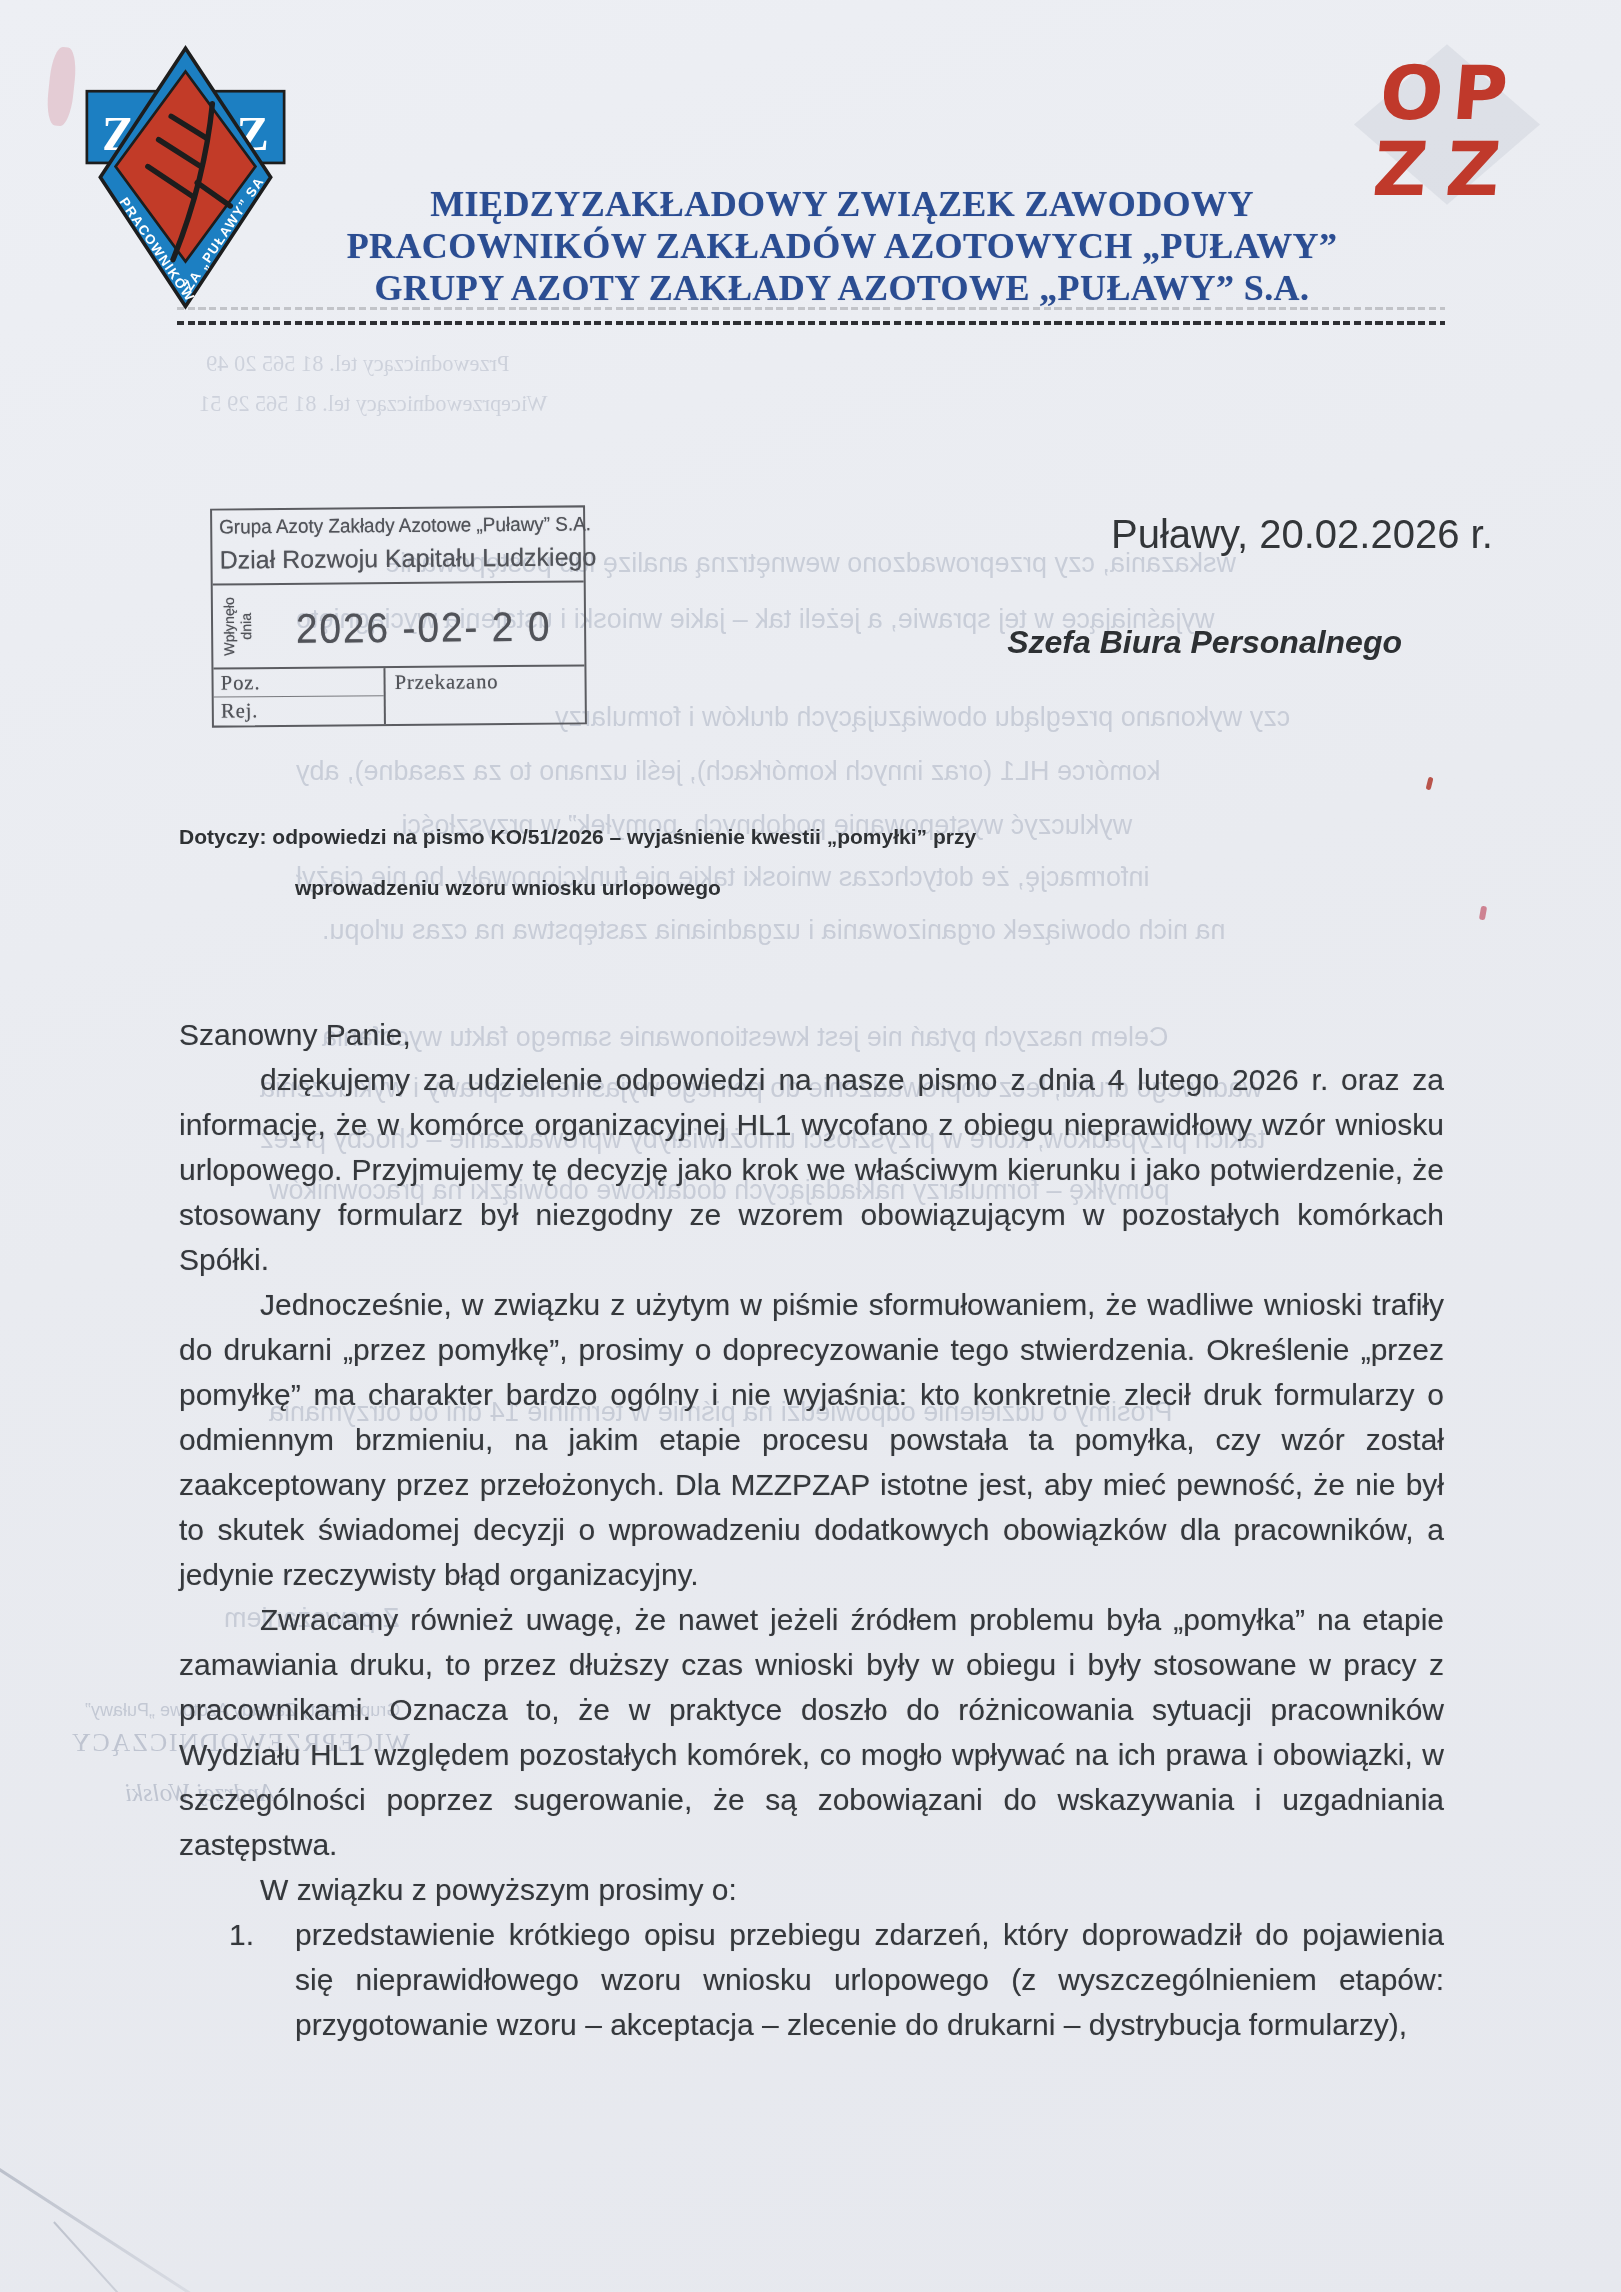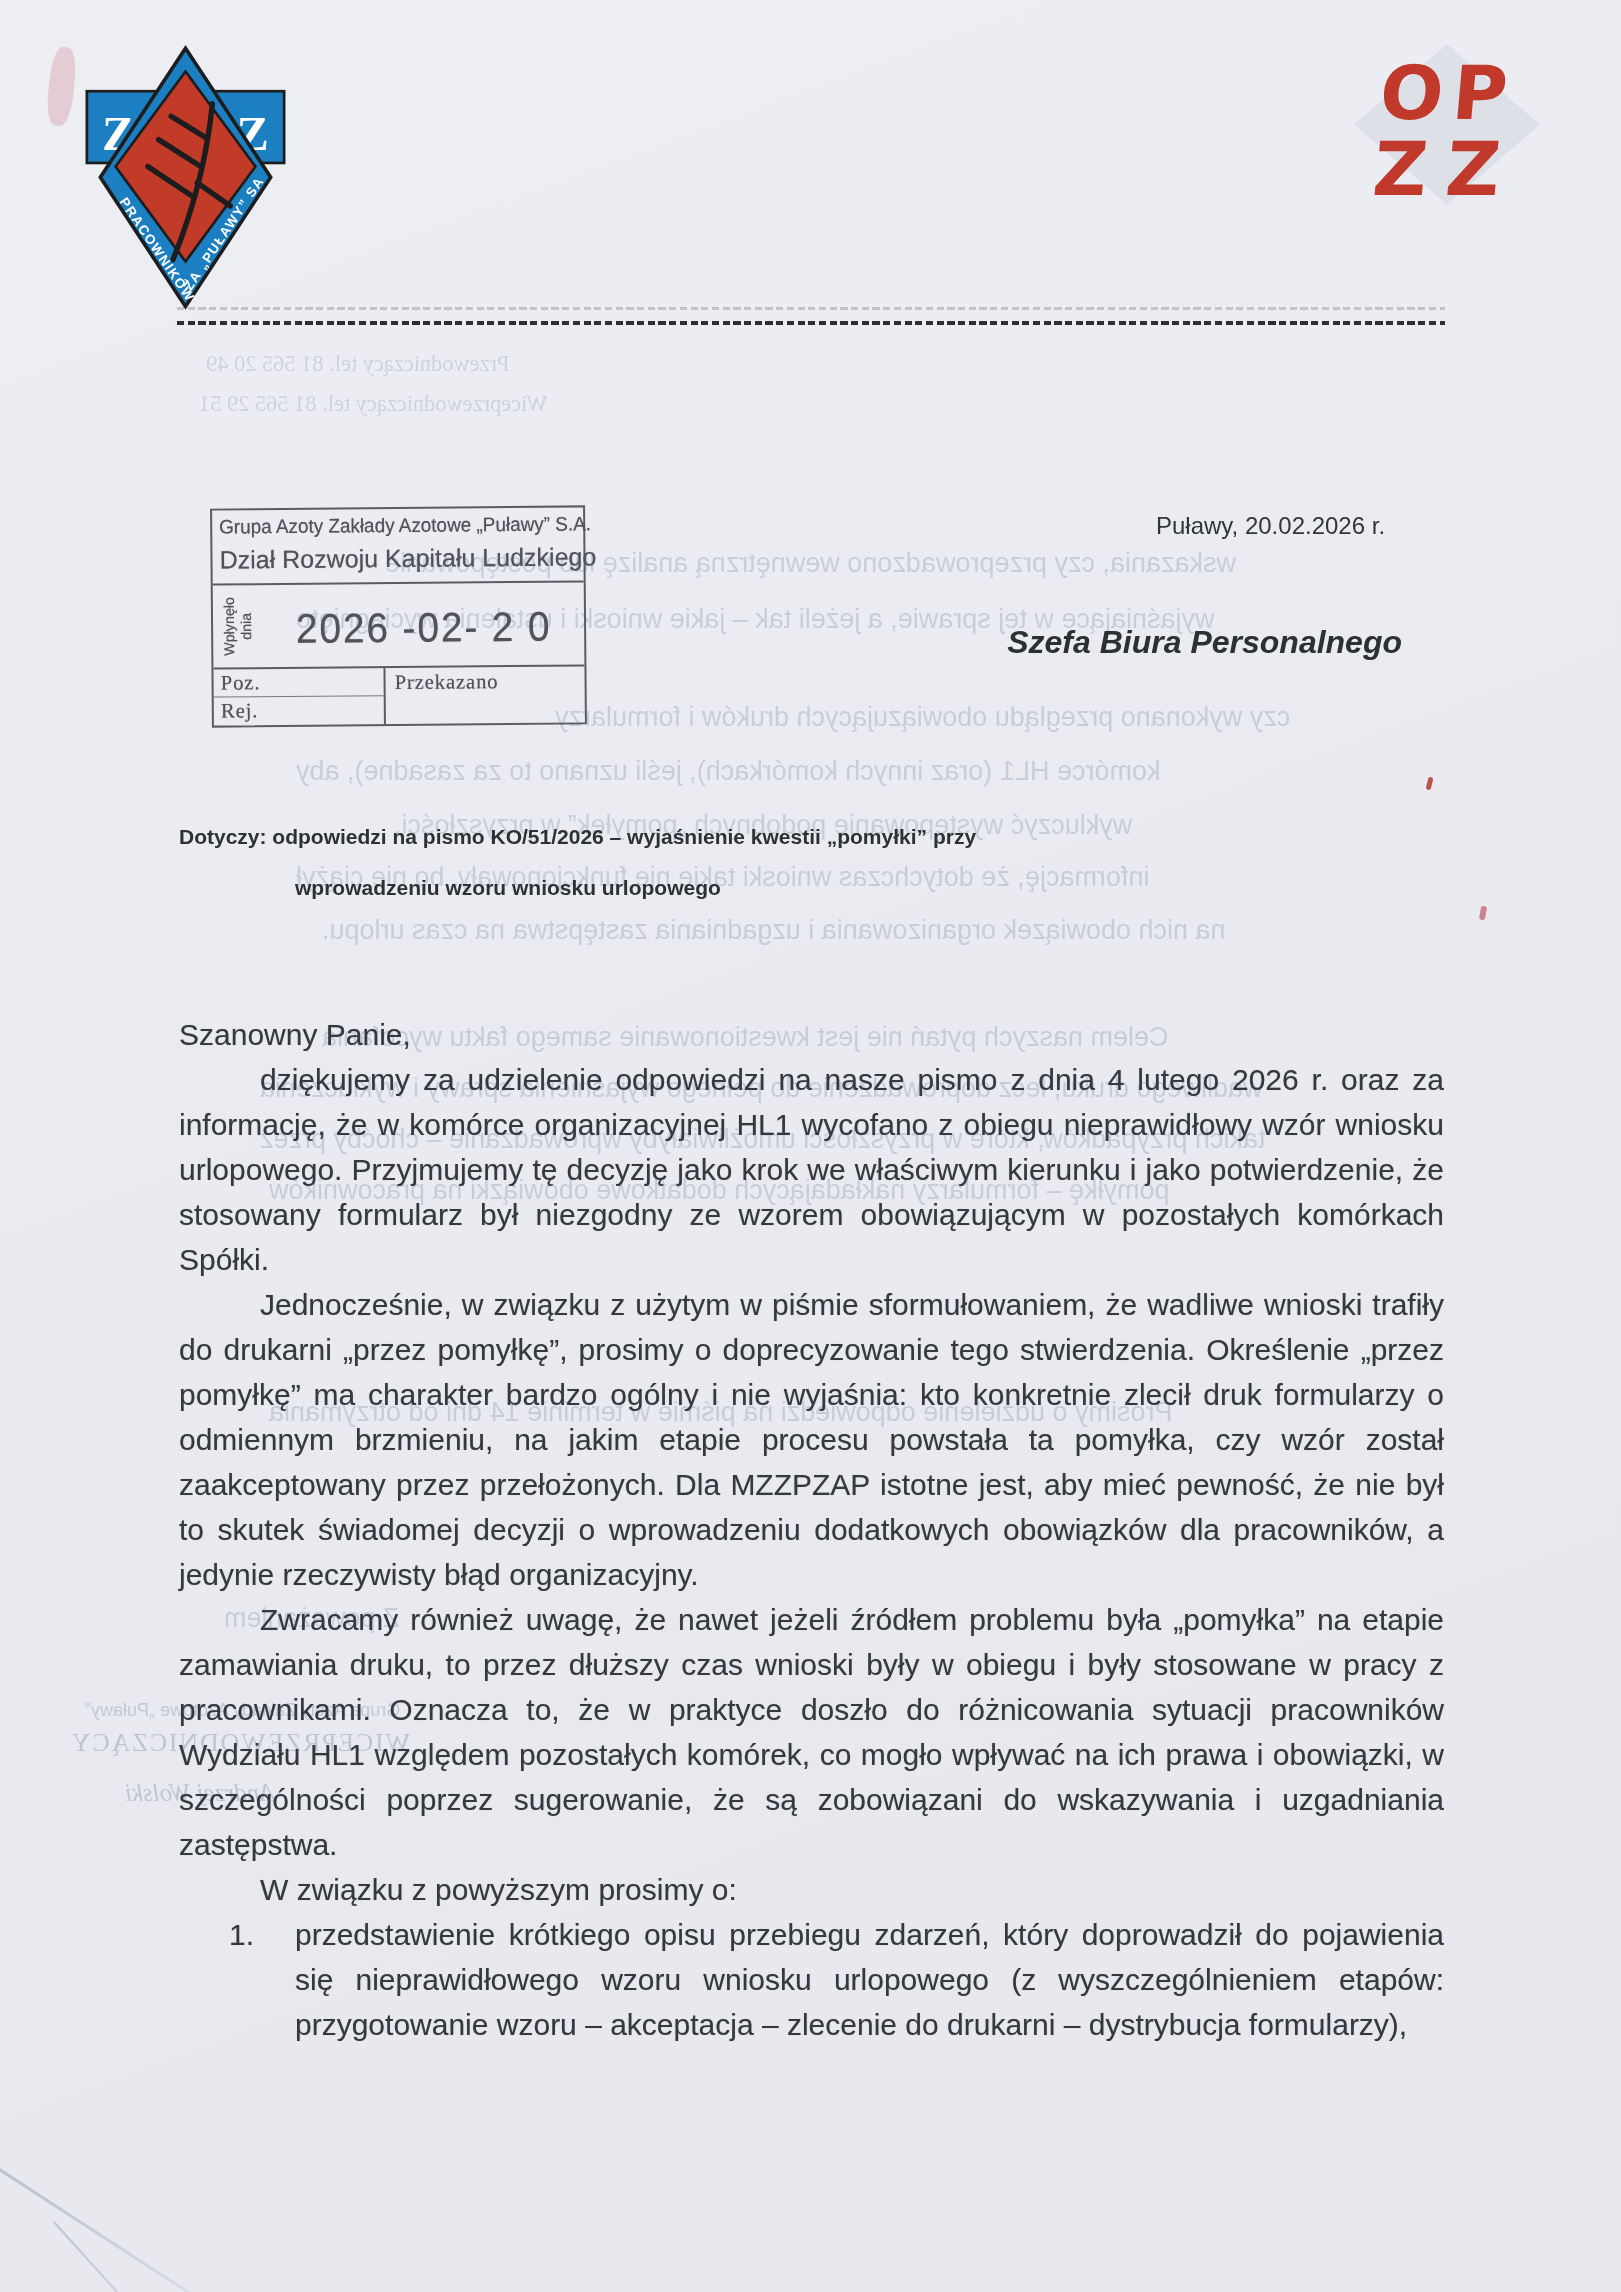--- a/index.html
+++ b/index.html
@@ -47,21 +47,21 @@
     font-size:14.3px; line-height:17px; text-align:center; white-space:nowrap;}
   .s-date{flex:1; text-align:center; font-size:39px; letter-spacing:1.8px;
     padding-top:21.5px; transform:scaleY(1.06); white-space:nowrap;}
   .s-bot{flex:1; display:flex;}
   .s-left{width:170px; border-right:2.7px solid #5b5c61; display:flex; flex-direction:column;}
   .s-poz{flex:1; border-bottom:1.8px solid rgba(91,92,97,.8); padding:1.8px 7.2px;}
   .s-rej{flex:1; padding:2.7px 7.2px;}
   .s-poz,.s-rej,.s-przek{font-family:"Liberation Serif",serif; font-size:20.6px; letter-spacing:0.9px;}
   .s-przek{flex:1; padding:2.7px 9px;}
   
-  .dateline{position:absolute; left:1156px; top:512px; font-size:24px; color:#333639;}
+  .dateline{position:absolute; left:1111px; top:512px; font-size:40px; color:#333639;}
   .recipient{position:absolute; right:219px; top:613px; text-align:right;
     font-size:32px; font-weight:bold; font-style:italic; line-height:58px; color:#2d3033;}
   .subject{position:absolute; left:179px; top:811px; width:1254px;
     font-size:21px; font-weight:bold; line-height:51px; color:#2e3134;}
   .subject .l2{margin-left:116px;}
   
   .body-text{position:absolute; left:179px; top:1012px; width:1265px;
     font-size:30px; line-height:45px; color:#35383c;
     text-shadow:0 0 0.9px rgba(53,56,60,.35);}
   .para{text-align:justify; text-align-last:left; text-indent:81px; margin:0;}
@@ -129,20 +129,25 @@
   <svg class="logo-right" viewBox="0 0 220 190">
     <polygon points="110,0 220,95 110,190 0,95" fill="#c9cdd7" opacity="0.4"></polygon>
     <g fill="#c0392b" font-family="DejaVu Sans,sans-serif" font-weight="bold" font-size="88" transform="skewX(-5)">
       <text x="36" y="88">O</text>
       <text x="122" y="88">P</text>
       <text x="36" y="178">Z</text>
       <text x="122" y="178">Z</text>
     </g>
   </svg>
 
+  <div class="org-header">
+    <div>MIĘDZYZAKŁADOWY ZWIĄZEK ZAWODOWY</div>
+    <div>PRACOWNIKÓW ZAKŁADÓW AZOTOWYCH „PUŁAWY”</div>
+    <div>GRUPY AZOTY ZAKŁADY AZOTOWE „PUŁAWY” S.A.</div>
+  </div>
 
   <div class="sep-ghost"></div>
   <div class="sep"></div>
 
 
 
   <div class="bleed bt0">wskazania, czy przeprowadzono wewnętrzną analizę lub postępowanie</div>
   <div class="bleed bt1">wyjaśniające w tej sprawie, a jeżeli tak – jakie wnioski i ustalenia wyciągnięto</div>
   <div class="bleed bt2">czy wykonano przeglądu obowiązujących druków i formularzy</div>
   <div class="bleed bt3">komórce HL1 (oraz innych komórkach), jeśli uznano to za zasadne), aby</div>

